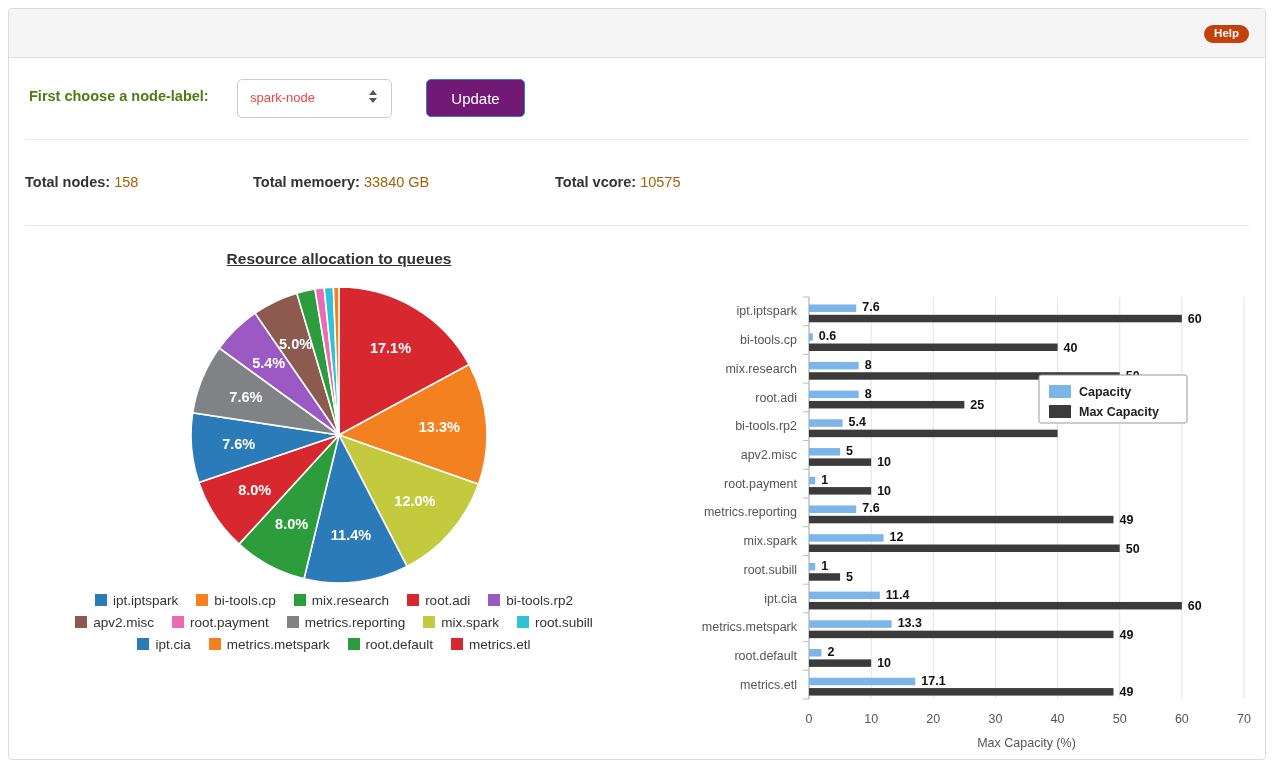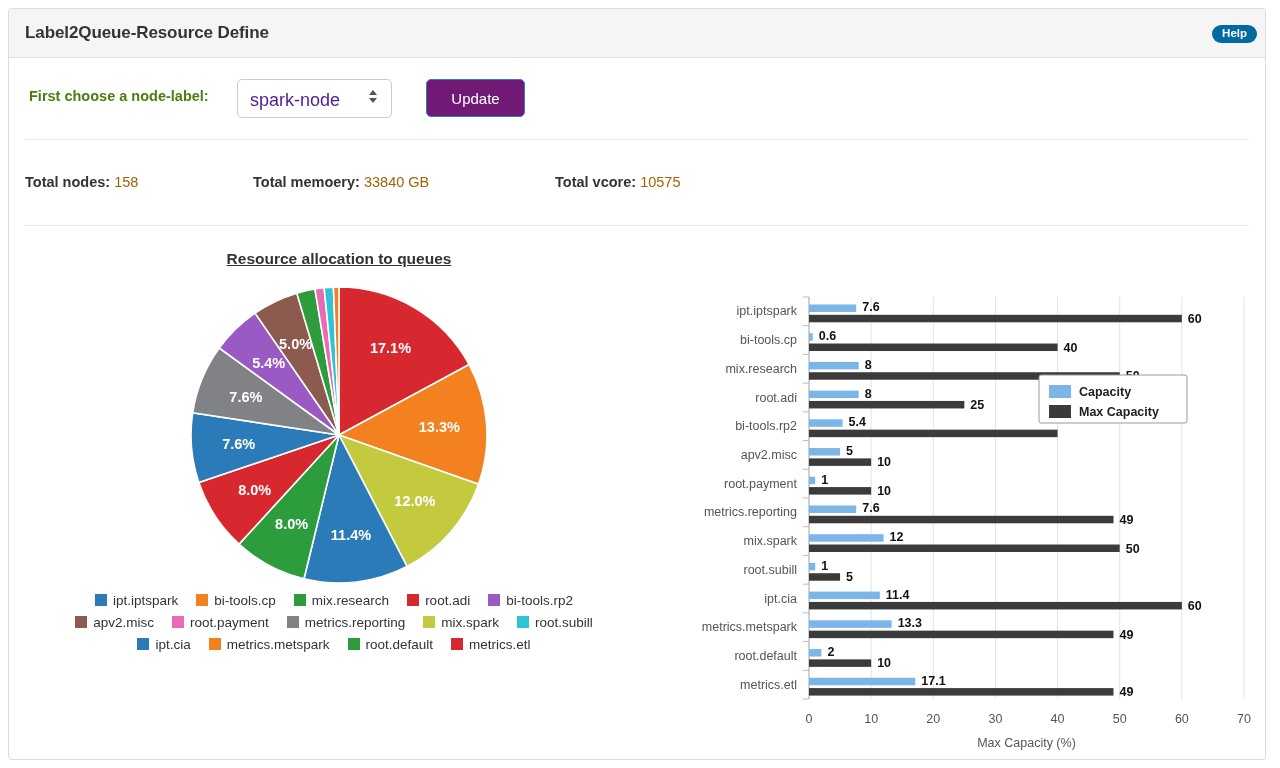--- a/index.html
+++ b/index.html
@@ -17,39 +17,39 @@
   }
   .panel-head{
     position:relative;height:48px;background:#f5f5f5;
     border-bottom:1px solid #e0e0e0;border-radius:4px 4px 0 0;
   }
   .panel-title{
     position:absolute;left:16px;top:14px;
     font-size:17px;font-weight:bold;color:#333;letter-spacing:-0.1px;
   }
   .help-badge{
-    position:absolute;right:8px;top:16px;
-    background:#0369a1;color:#fff;border-radius:9px;
+    position:absolute;right:16px;top:16px;
+    background:#c2410c;color:#fff;border-radius:9px;
     font-size:11.5px;font-weight:bold;padding:2px 10px 3px 10px;
     line-height:13px;
   }
 
   
   .ctrl-row{position:absolute;left:0;top:48px;width:100%;height:83px;}
   .ctrl-label{
     position:absolute;left:20px;top:31px;
     font-size:14.5px;font-weight:bold;color:#4d7c0f;
   }
   .select-wrap{
     position:absolute;left:228px;top:22px;width:155px;height:39px;
     border:1px solid #ccc;border-radius:5px;background:#fff;
     box-sizing:border-box;
   }
   .select-val{
-    position:absolute;left:12px;top:10px;font-size:18px;color:#4c1d95;
+    position:absolute;left:12px;top:10px;font-size:13px;color:#ef4444;
   }
   .spin{position:absolute;right:13px;top:10px;width:9px;height:19px;}
   .spin i{display:block;width:0;height:0;border-left:4.5px solid transparent;border-right:4.5px solid transparent;}
   .spin i.up{border-bottom:5px solid #555;margin-bottom:3px;}
   .spin i.dn{border-top:5px solid #555;}
   .update-btn{
     position:absolute;left:417px;top:22px;width:99px;height:38px;
     background:#701a75;border:1px solid #357ebd;border-radius:5px;
     color:#fff;font-size:15px;text-align:center;line-height:38px;
     box-sizing:border-box;cursor:pointer;
@@ -97,21 +97,20 @@
   .bar-xlab{font-size:12.5px;fill:#555;text-anchor:middle;font-family:"Liberation Sans", sans-serif;}
   .bl-box{fill:#fff;stroke:#999;stroke-width:1;}
   .bl-tx{font-size:12.5px;font-weight:bold;fill:#222;font-family:"Liberation Sans", sans-serif;}
 </style>
 </head>
 <body>
 
 <div class="panel">
 
   <div class="panel-head">
-    <div class="panel-title">Label2Queue-Resource Define</div>
     <div class="help-badge">Help</div>
   </div>
 
   <div class="ctrl-row">
     <div class="ctrl-label">First choose a node-label:</div>
     <div class="select-wrap">
       <span class="select-val">spark-node</span>
       <span class="spin">
           <i class="up"></i>
           <i class="dn"></i>

